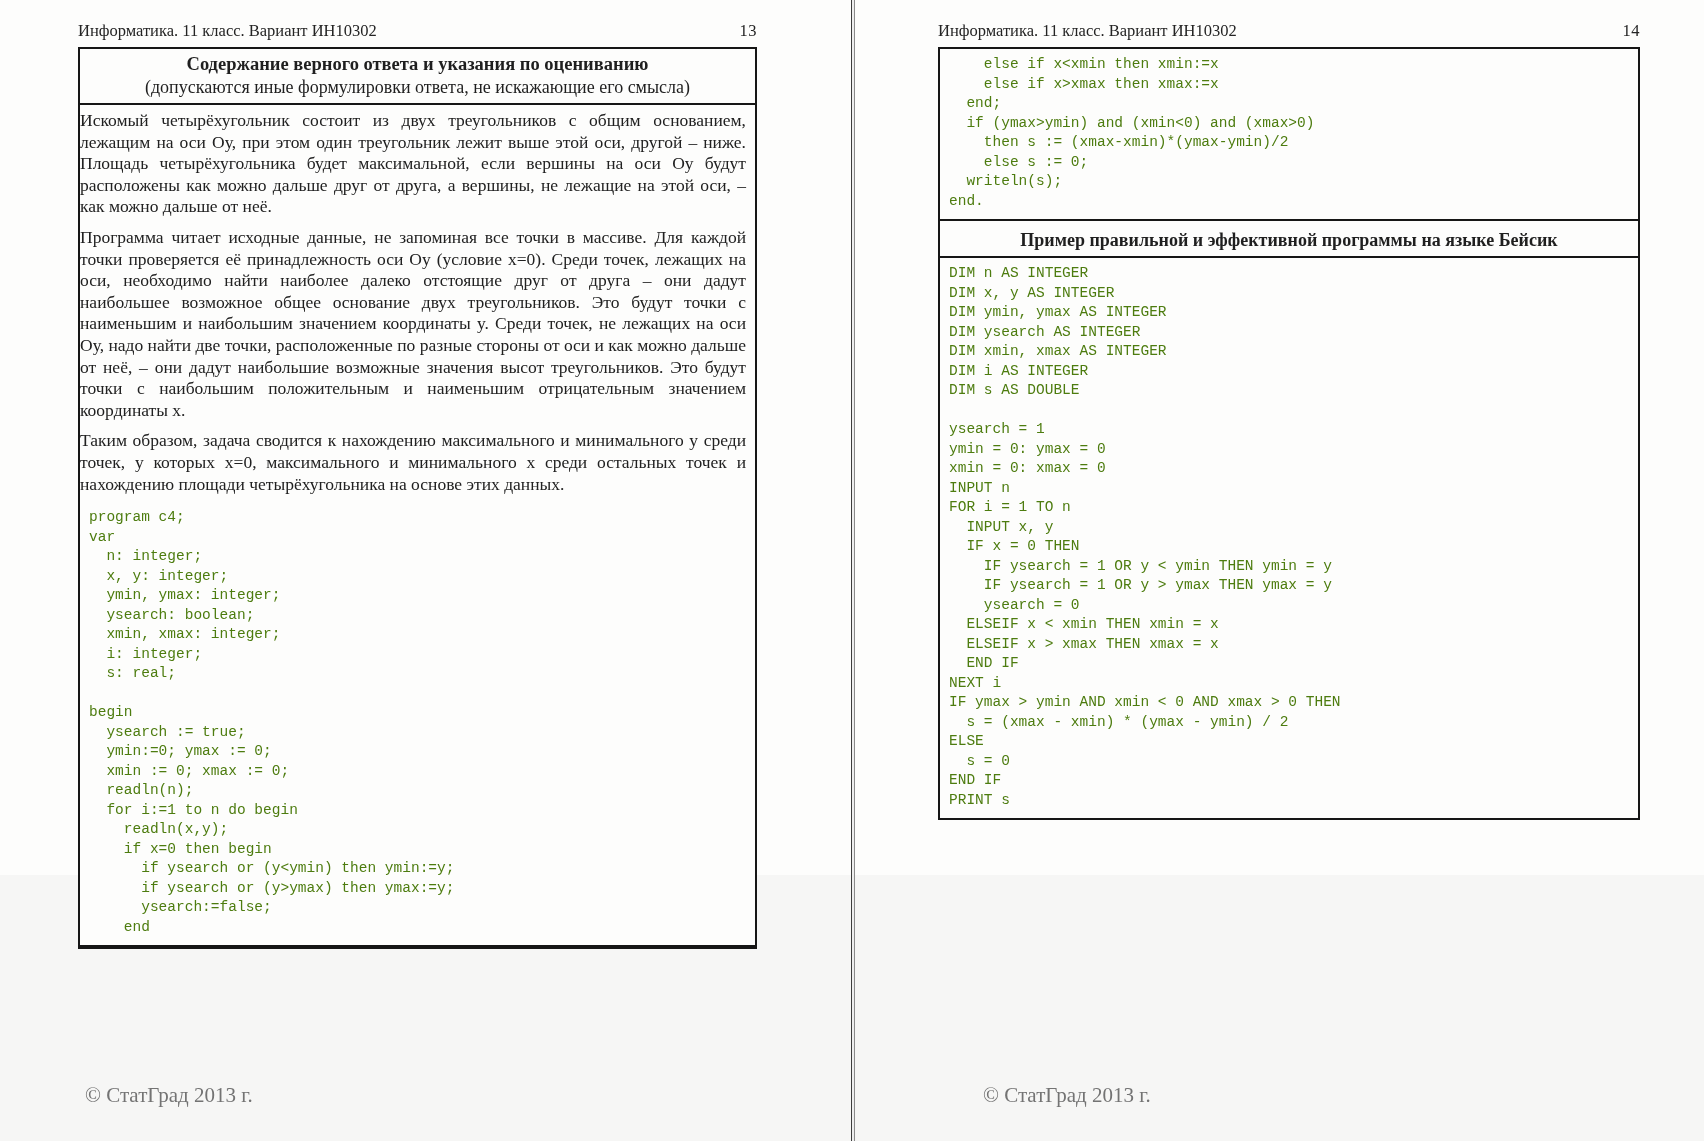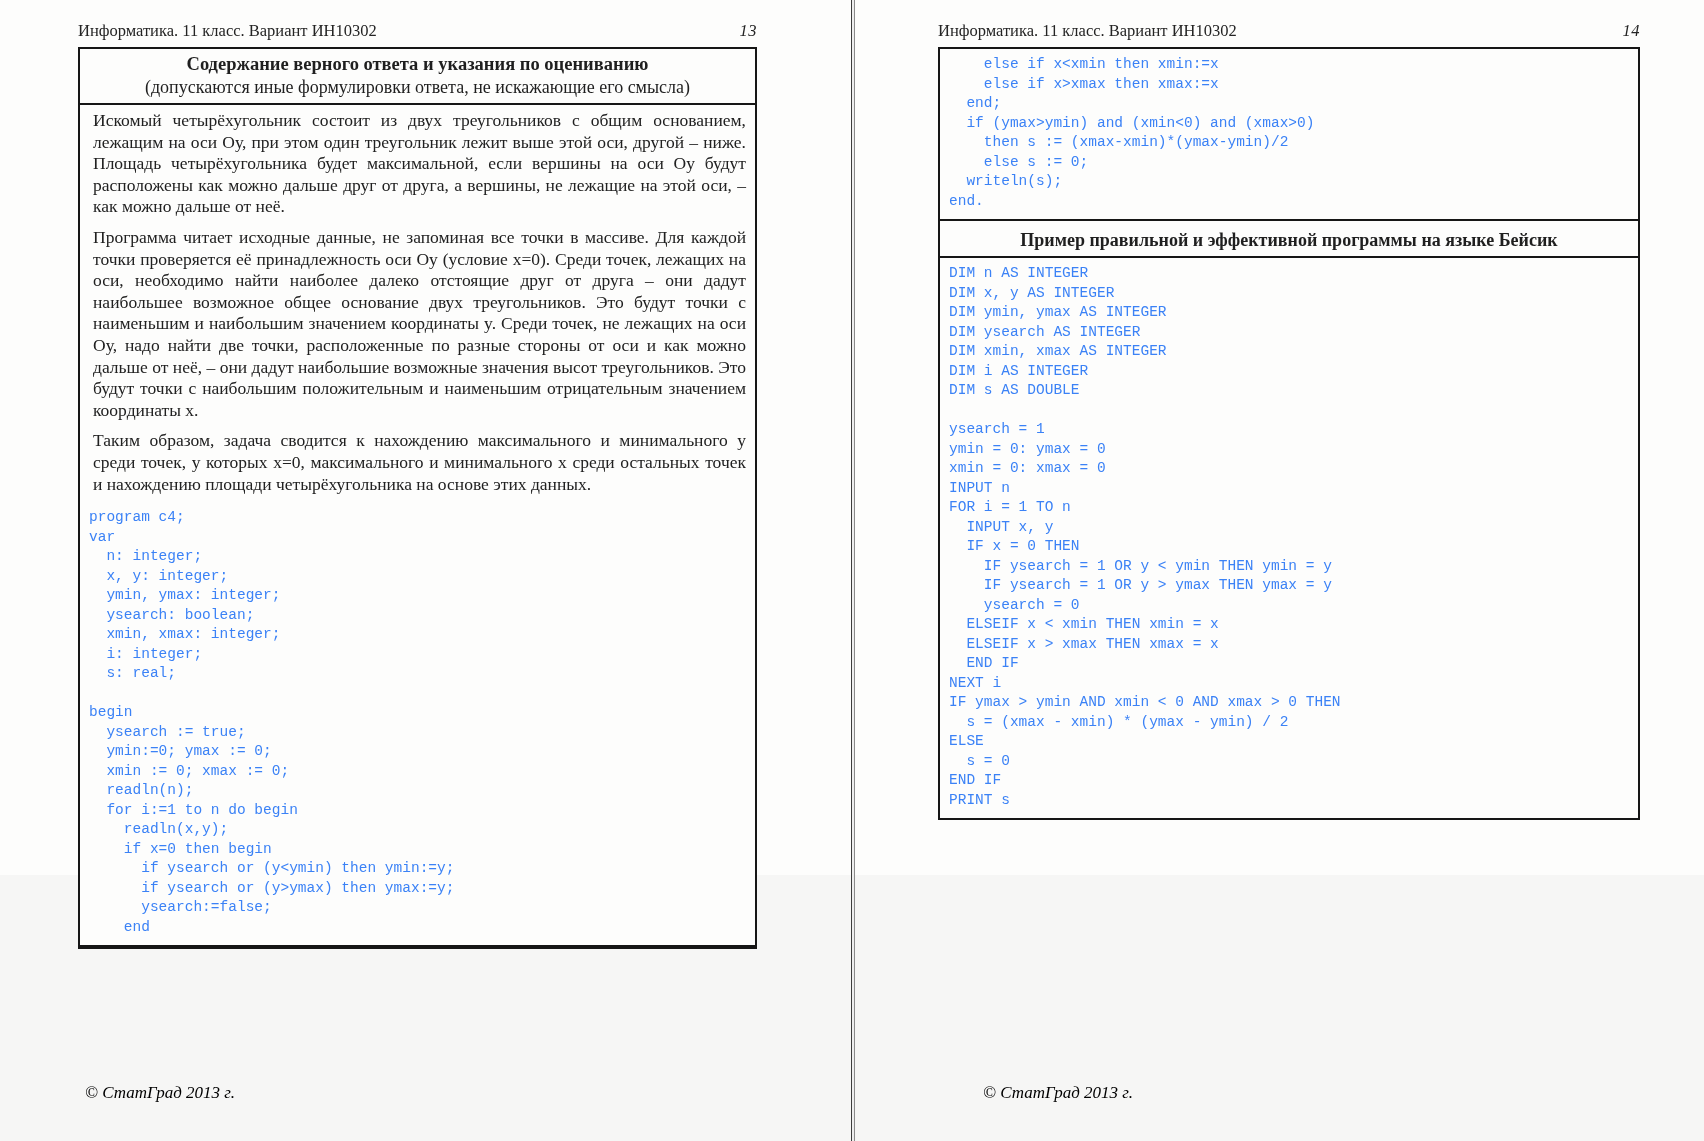--- a/index.html
+++ b/index.html
@@ -22,56 +22,56 @@
     background: linear-gradient(to right, #3d3d3d 0 1px, #eeeeee 1px 3px, #8a8a8a 3px 4px);
   }
   .content { position: absolute; top: 0; }
   .content-l { left: 78px; width: 679px; }
   .content-r { left: 83px; width: 702px; }
 
   .page-header {
     display: flex; justify-content: space-between; align-items: baseline;
     margin-top: 21px; font-size: 16.5px; color: #242424;
   }
-  .page-header .pgnum { letter-spacing: 0.5px; font-style: italic; }
+  .page-header .pgnum { letter-spacing: 0.5px; }
 
   .box { border: 2px solid #161616; margin-top: 6px; background: #fdfdfc; }
   .box-l { border-bottom-width: 4px; }
 
   .row-title {
     text-align: center; padding: 4px 6px 5px;
     border-bottom: 2px solid #161616;
   }
   .row-title .t1 { font-weight: bold; font-size: 18.5px; line-height: 23px; }
   .row-title .t2 { font-size: 18px; line-height: 22px; }
 
   .row-body {
-    padding: 5px 9px 7px 13px;
+    padding: 5px 9px 7px 0;
     font-size: 17.5px; line-height: 21.6px;
     text-align: justify; color: #212121;
   }
   .row-body p { margin: 0 0 9px 0; }
   .row-body p:last-child { margin-bottom: 0; }
 
   .row-sechead {
     border-top: 2px solid #161616; border-bottom: 2px solid #161616;
     text-align: center; font-weight: bold; font-size: 18px;
     padding: 8px 4px 4px 4px; line-height: 23px;
   }
 
   .row-code pre {
     margin: 0; padding: 6px 8px 8px 9px;
     font-family: "Liberation Mono", "DejaVu Sans Mono", monospace;
     font-size: 14.5px; line-height: 19.5px;
-    color: #3b82f6; white-space: pre;
+    color: #4d7c0f; white-space: pre;
   }
 
   .page-footer {
     position: absolute; top: 1083px;
-    font-size: 17px; color: #000000; font-style: italic;
+    font-size: 21px; color: #737373;
   }
   .footer-l { left: 85px; }
   .footer-r { left: 128px; }
 </style>
 </head>
 <body>
 
 <div class="page page-left">
   <div class="content content-l">
 

